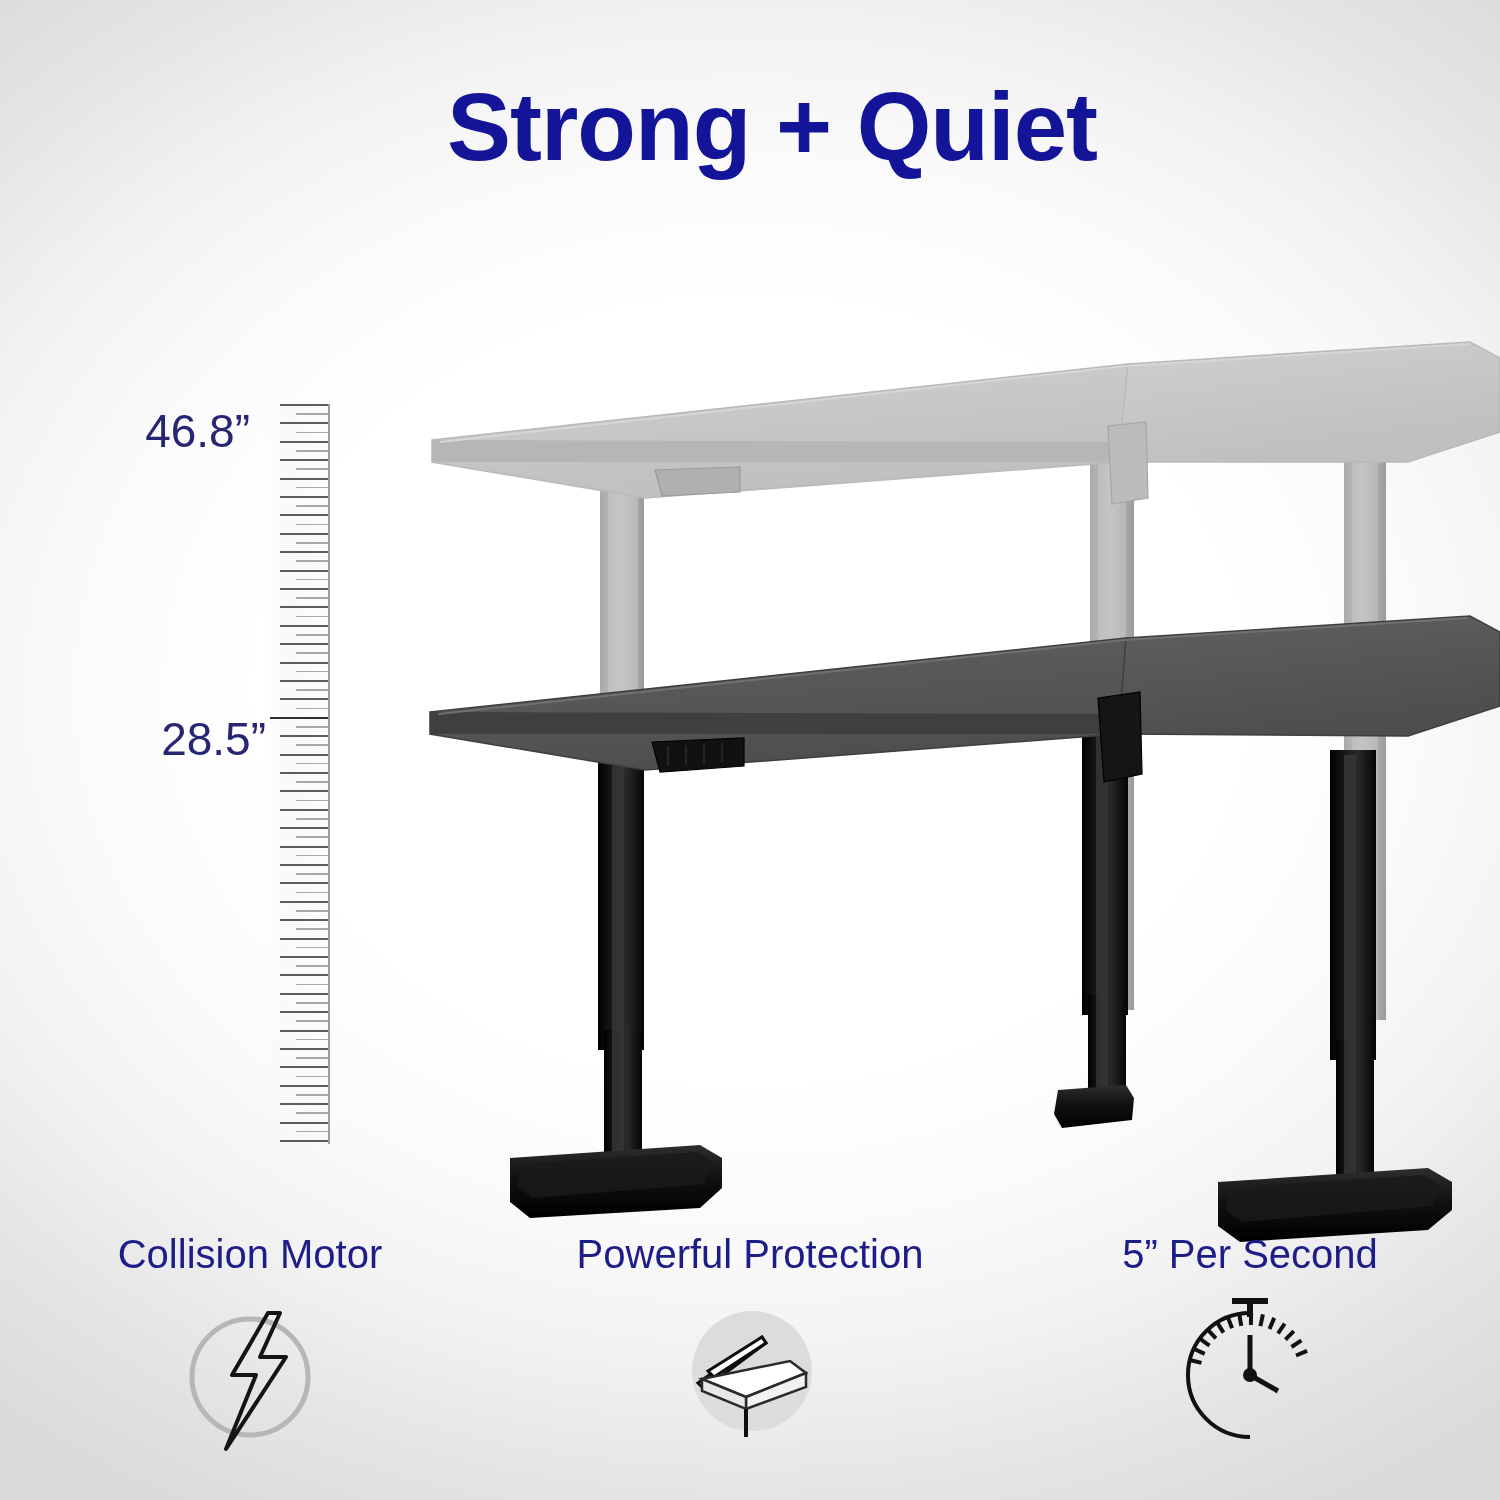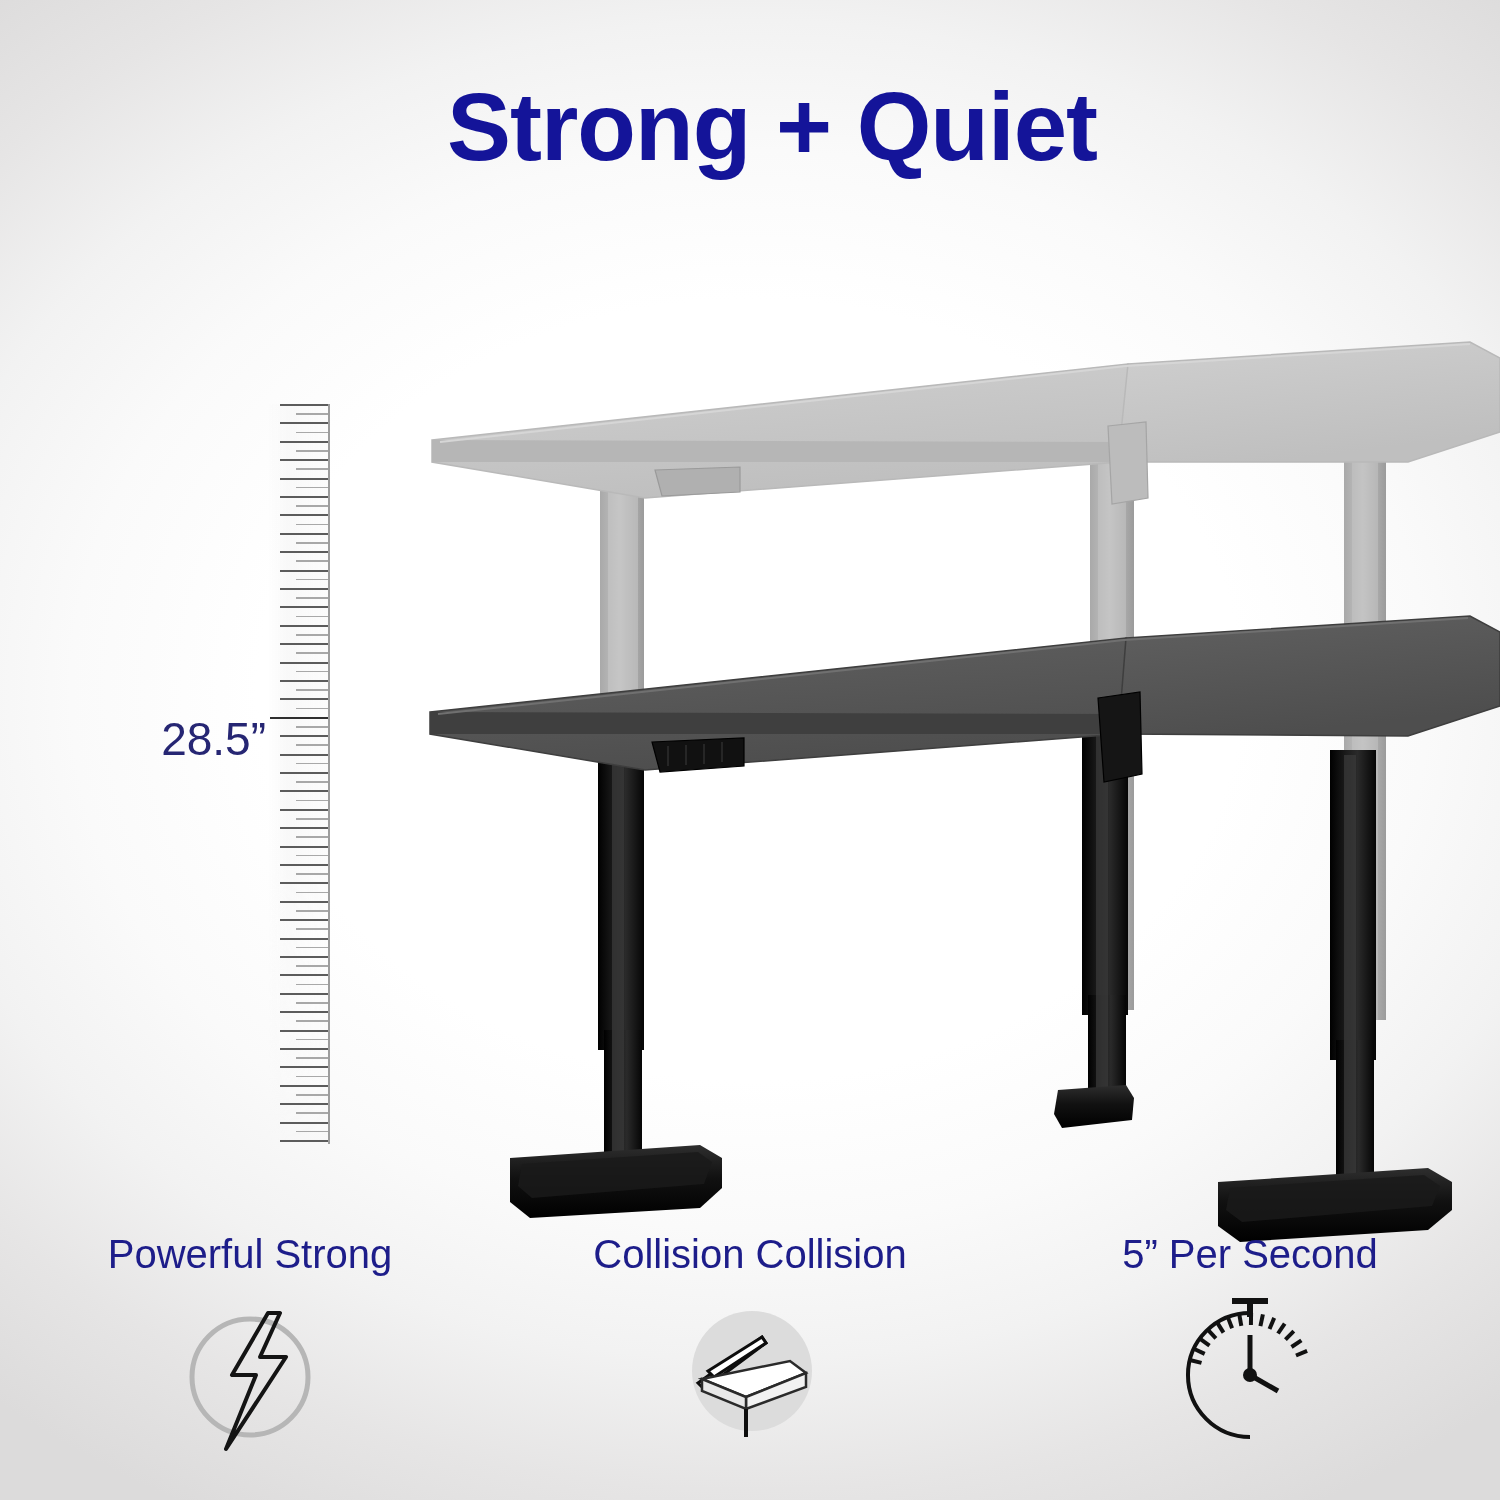--- a/index.html
+++ b/index.html
@@ -106,20 +106,21 @@
 </style>
 </head>
 <body>
 
 <div id="stage">
 
   <div class="headline-wrap">
     <div class="headline-main">Strong + Quiet</div>
   </div>
 
+  <div class="measure" id="measure-top">46.8”</div>
 
   <div class="measure" id="measure-bot">28.5”</div>
 
   <div class="ruler">
     <div class="ruler-fade"></div>
     <div class="ruler-spine"></div>
     <div id="ruler-ticks">
         <div class="tick long" style="top: 0px;"></div>
         <div class="tick short" style="top: 9.2px;"></div>
         <div class="tick long" style="top: 18.4px;"></div>
@@ -300,31 +301,31 @@
         <line x1="722" y1="412" x2="722" y2="432" stroke="#3c3c3c" stroke-width="2"></line>
       </g>
 
       <path d="M 1098,368 L 1140,362 L 1142,444 L 1104,452 Z" fill="#151515" stroke="#000000" stroke-width="1.2"></path>
     </g>
   </svg>
 
   <div class="features">
 
     <div class="feature">
-      <div class="feature-label">Powerful Strong</div>
+      <div class="feature-label">Collision Motor</div>
       <div class="feature-icon">
         <svg viewBox="0 0 220 180" width="220" height="180">
           <circle cx="110" cy="86" r="58" fill="none" stroke="#b6b6b6" stroke-width="5"></circle>
           <path d="M 128,22 L 92,84 L 116,84 L 86,158 L 146,66 L 120,66 L 140,22 Z" fill="#ffffff" fill-opacity="0" stroke="#141414" stroke-width="4" stroke-linejoin="round"></path>
         </svg>
       </div>
     </div>
 
     <div class="feature">
-      <div class="feature-label">Collision Collision</div>
+      <div class="feature-label">Powerful Protection</div>
       <div class="feature-icon">
         <svg viewBox="0 0 220 180" width="220" height="180">
           <circle cx="112" cy="80" r="60" fill="#dcdcdc"></circle>
 
           <path d="M 58,92 L 122,46 L 126,52 L 64,98 Z" fill="#ffffff" stroke="#0d0d0d" stroke-width="3"></path>
           <path d="M 122,46 L 126,52 L 74,86 L 68,80 Z" fill="#ffffff" stroke="#0d0d0d" stroke-width="3"></path>
 
           <path d="M 62,88 L 150,70 L 166,82 L 106,106 Z" fill="#ffffff" stroke="#2a2a2a" stroke-width="2.5"></path>
           <path d="M 106,106 L 166,82 L 166,96 L 106,118 Z" fill="#f2f2f2" stroke="#2a2a2a" stroke-width="2.5"></path>
           <path d="M 62,88 L 62,100 L 106,118 L 106,106 Z" fill="#e8e8e8" stroke="#2a2a2a" stroke-width="2.5"></path>

